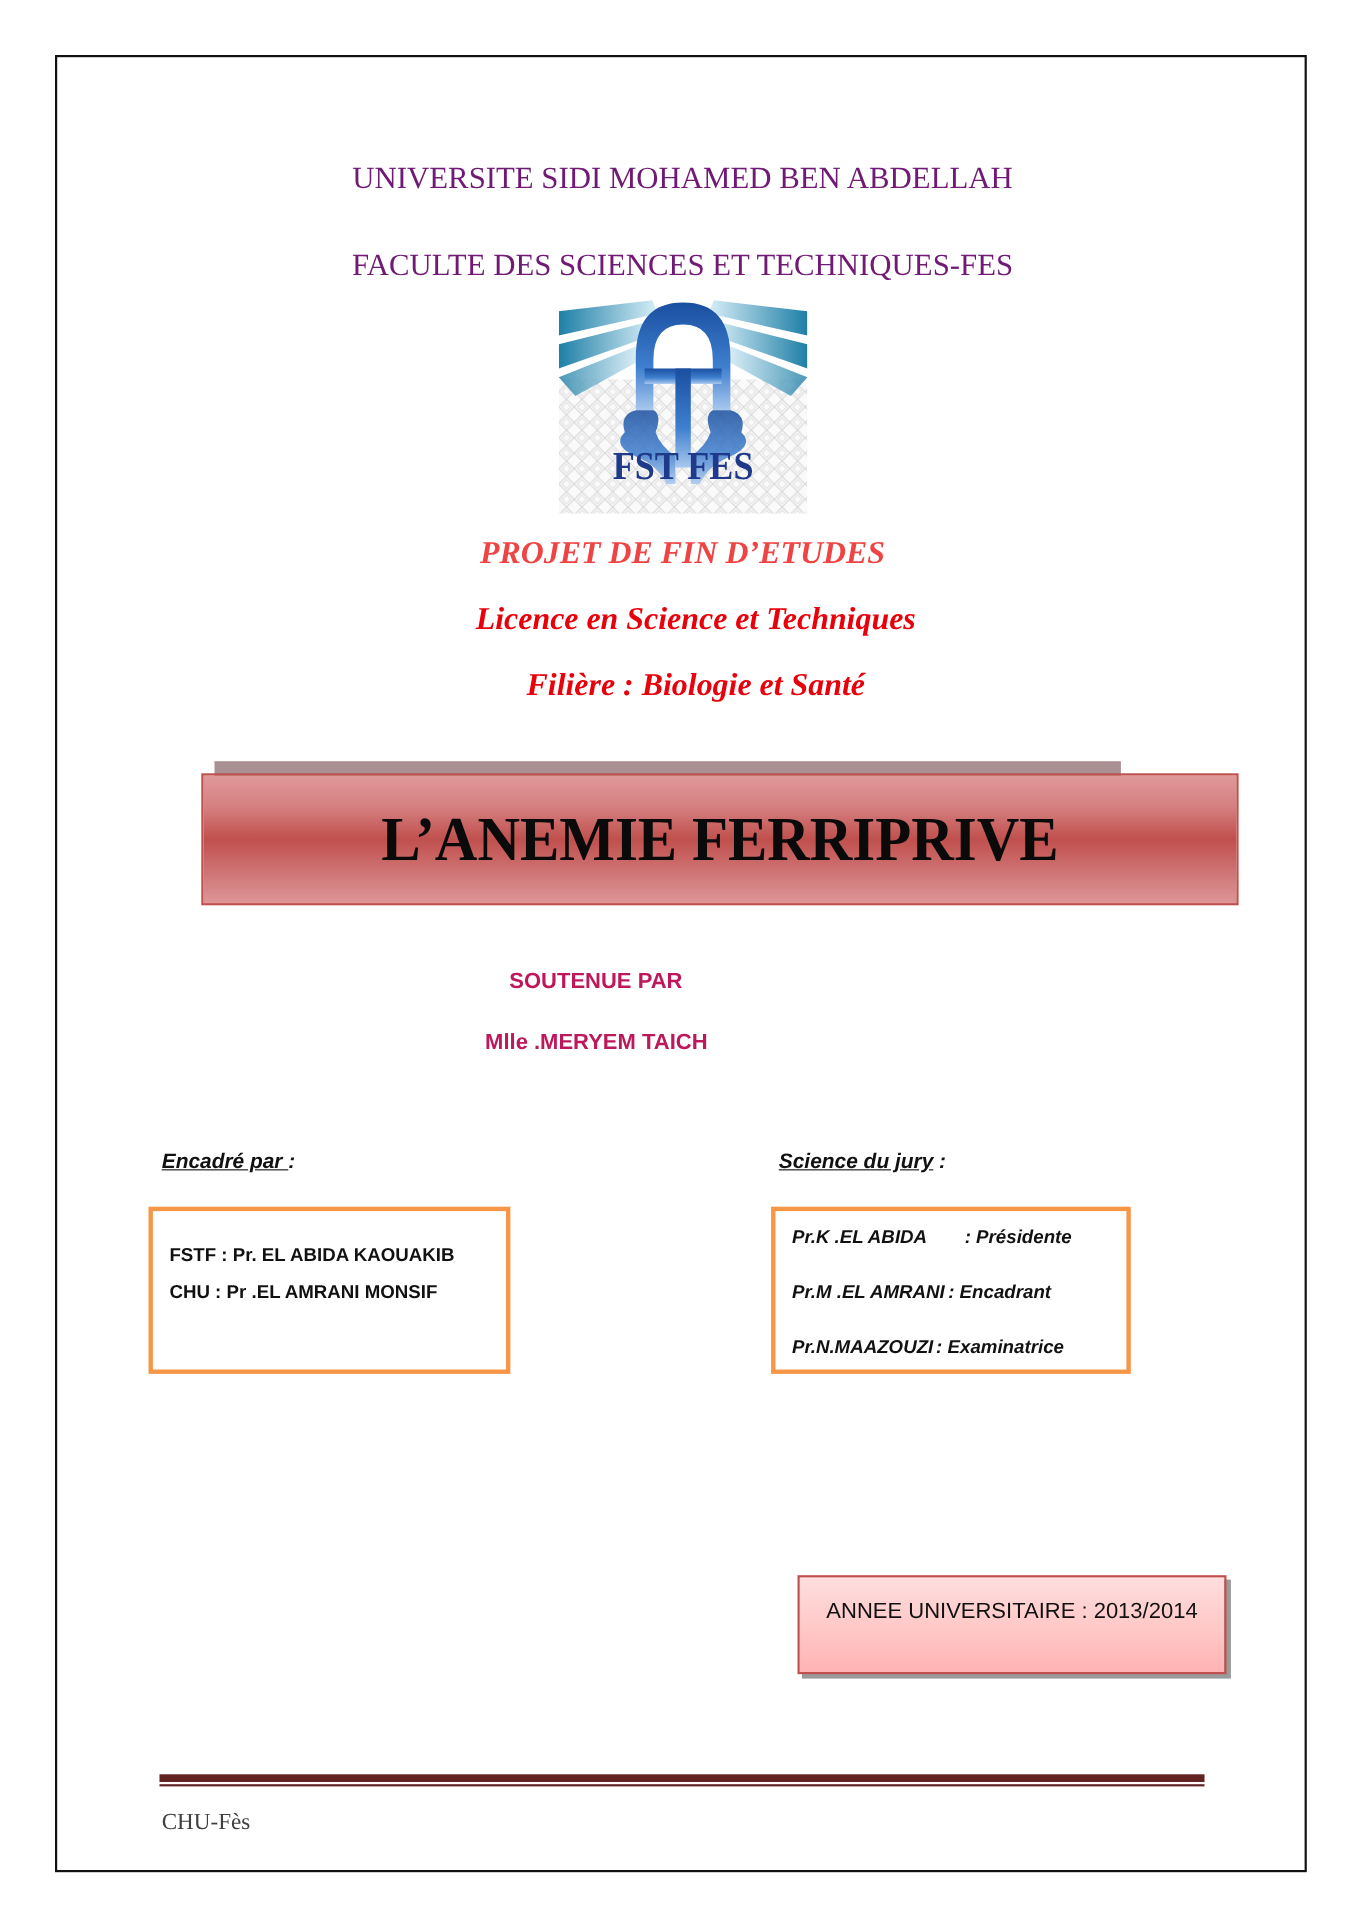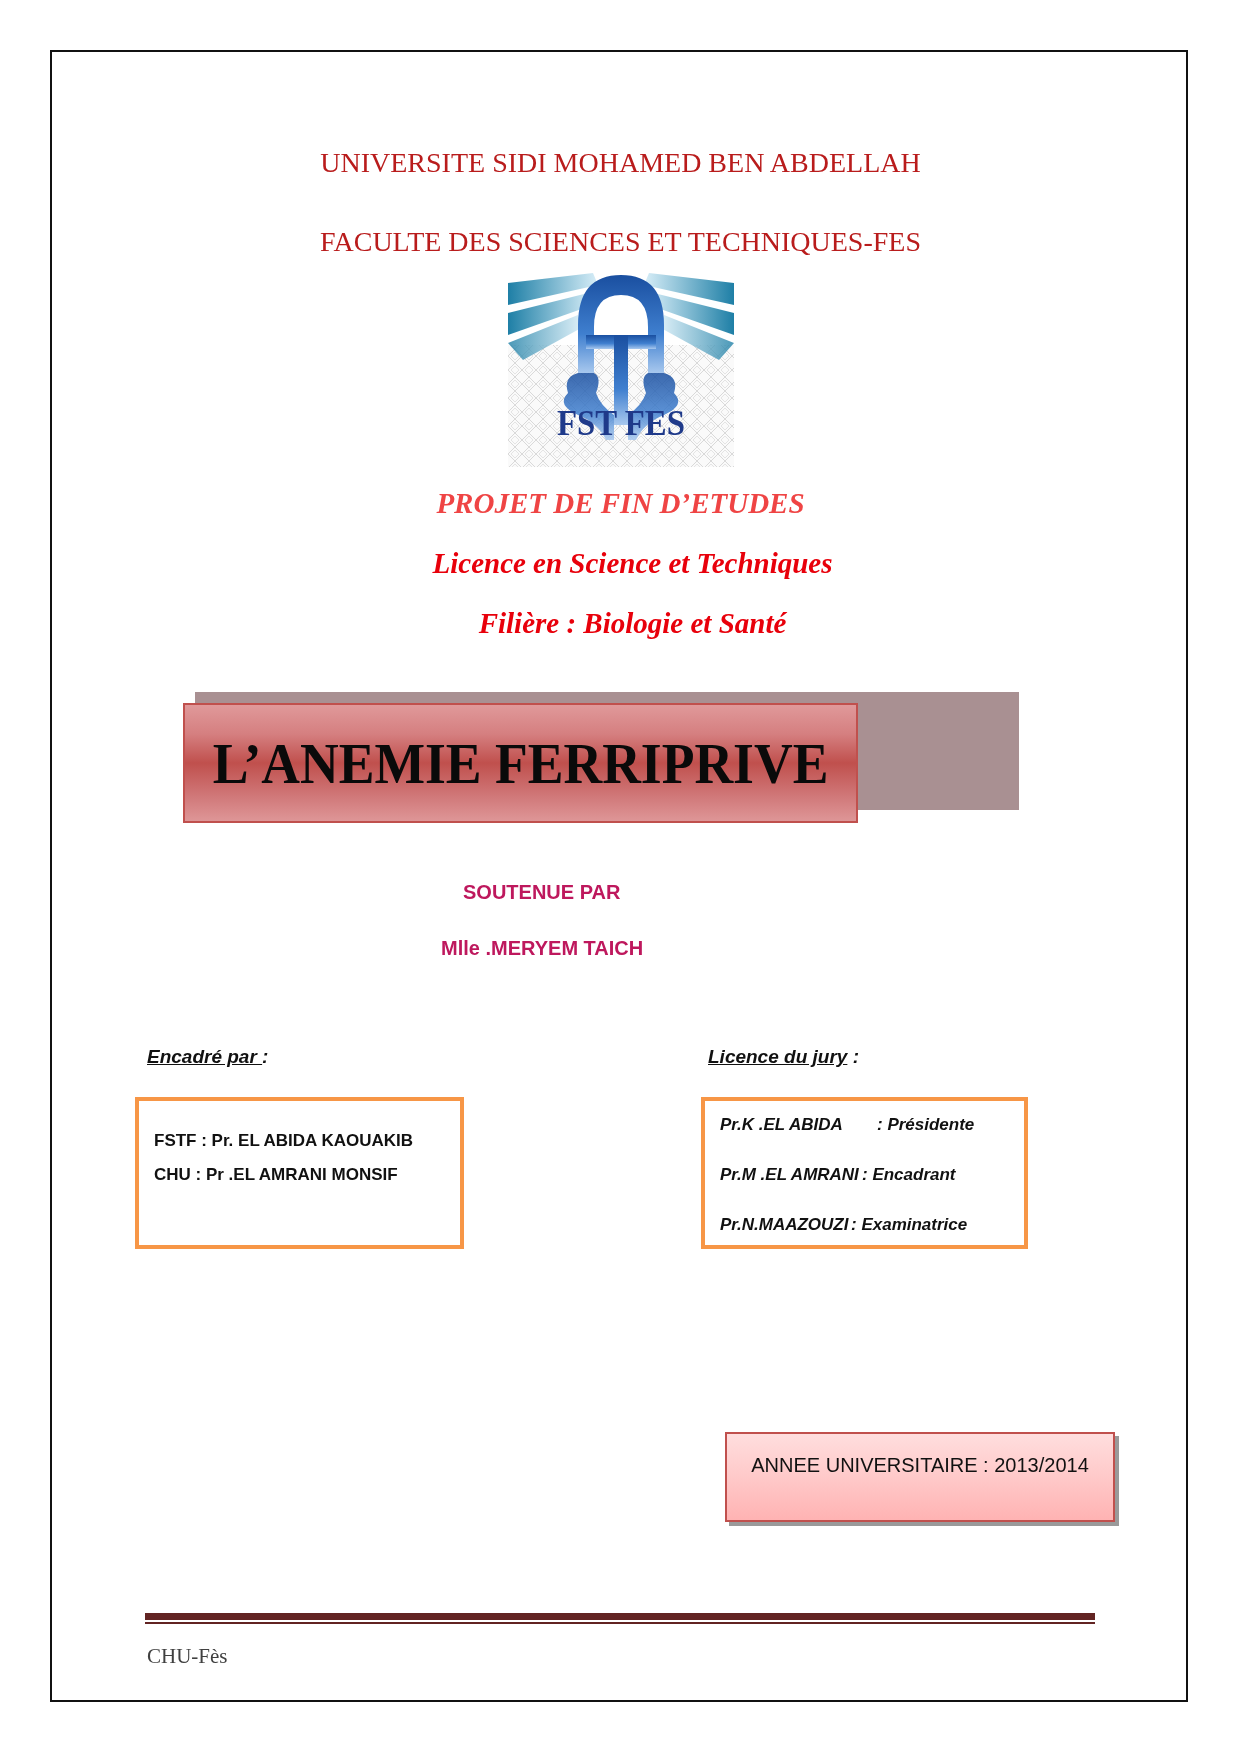--- a/index.html
+++ b/index.html
@@ -1,25 +1,25 @@
 <!DOCTYPE html>
 <html><head>
 <meta charset="utf-8">
 <style>
   html, body { margin:0; padding:0; background:#ffffff; }
   body { width:1241px; height:1754px; position:relative; overflow:hidden; font-family:"Liberation Serif", serif; }
   .page-border { position:absolute; left:50px; top:50px; width:1138px; height:1652px; border:2px solid #111; box-sizing:border-box; }
   .abs { position:absolute; }
   .center-line { position:absolute; left:0; width:1241px; text-align:center; white-space:nowrap; }
-  .uni { font-family:"Liberation Serif", serif; font-size:28px; color:#b91c1c; }
+  .uni { font-family:"Liberation Serif", serif; font-size:28px; color:#701a75; }
   .logo { position:absolute; left:508px; top:265px; width:226px; height:202px; }
   .projet { font-family:"Liberation Serif", serif; font-weight:bold; font-style:italic; font-size:29px; color:#ef4444; }
   .licence { font-family:"Liberation Serif", serif; font-weight:bold; font-style:italic; font-size:29px; color:#E8000B;padding-left:12px; }
   .banner-shadow { position:absolute; left:195px; top:692px; width:824px; height:118px; background:#a99092; }
-  .banner { position:absolute; left:183px; top:703px; width:675px; height:120px; box-sizing:border-box; border:2px solid #c0504d;
+  .banner { position:absolute; left:183px; top:703px; width:943px; height:120px; box-sizing:border-box; border:2px solid #c0504d;
     background:linear-gradient(to bottom, #e0999a 0%, #d57f80 25%, #c0504d 50%, #d07778 78%, #de9697 100%);
     display:flex; align-items:center; justify-content:center; }
   .banner-title { font-family:"Liberation Serif", serif; font-weight:bold; font-size:57px; color:#0a0a0a; letter-spacing:0px; transform:scaleX(0.94); white-space:nowrap; }
   .soutenue { font-family:"Liberation Sans", sans-serif; font-weight:bold; font-size:20px; color:#be185d; white-space:nowrap; }
   .label-u { font-family:"Liberation Sans", sans-serif; font-weight:bold; font-style:italic; font-size:19px; color:#111; white-space:nowrap; }
   .label-u .u { text-decoration:underline; }
   .obox { position:absolute; border:4px solid #F79646; box-sizing:border-box; background:#fff; }
   .obox-line { position:absolute; font-family:"Liberation Sans", sans-serif; font-weight:bold; font-size:17px; color:#111; white-space:nowrap; }
   .obox-line.it { font-style:italic; }
   .annee-shadow { position:absolute; left:729px; top:1436px; width:390px; height:90px; background:#9a9a9a; }
@@ -89,21 +89,21 @@
 <div class="abs soutenue" style="left:463px; top:881px;">SOUTENUE PAR</div>
 <div class="abs soutenue" style="left:441px; top:937px;">Mlle .MERYEM TAICH</div>
 
 <div class="abs label-u" style="left:147px; top:1046px;text-align:right;"><span class="u">Encadré par </span><span>:</span></div>
 
 <div class="obox" style="left:135px; top:1097px; width:329px; height:152px;">
   <div class="obox-line" style="left:15px; top:30px;">FSTF : Pr. EL ABIDA KAOUAKIB</div>
   <div class="obox-line" style="left:15px; top:64px;">CHU : Pr .EL AMRANI MONSIF</div>
 </div>
 
-<div class="abs label-u" style="left:708px; top:1046px;"><span class="u">Licence du jury</span><span> :</span></div>
+<div class="abs label-u" style="left:708px; top:1046px;"><span class="u">Science du jury</span><span> :</span></div>
 
 <div class="obox" style="left:701px; top:1097px; width:327px; height:152px;">
   <div class="obox-line it" style="left:15px; top:14px;">Pr.K .EL ABIDA</div>
   <div class="obox-line it" style="left:172px; top:14px;">: Présidente</div>
   <div class="obox-line it" style="left:15px; top:64px;">Pr.M .EL AMRANI</div>
   <div class="obox-line it" style="left:157px; top:64px;text-align:right;">: Encadrant</div>
   <div class="obox-line it" style="left:15px; top:114px;">Pr.N.MAAZOUZI</div>
   <div class="obox-line it" style="left:146px; top:114px;">: Examinatrice</div>
 </div>
 

